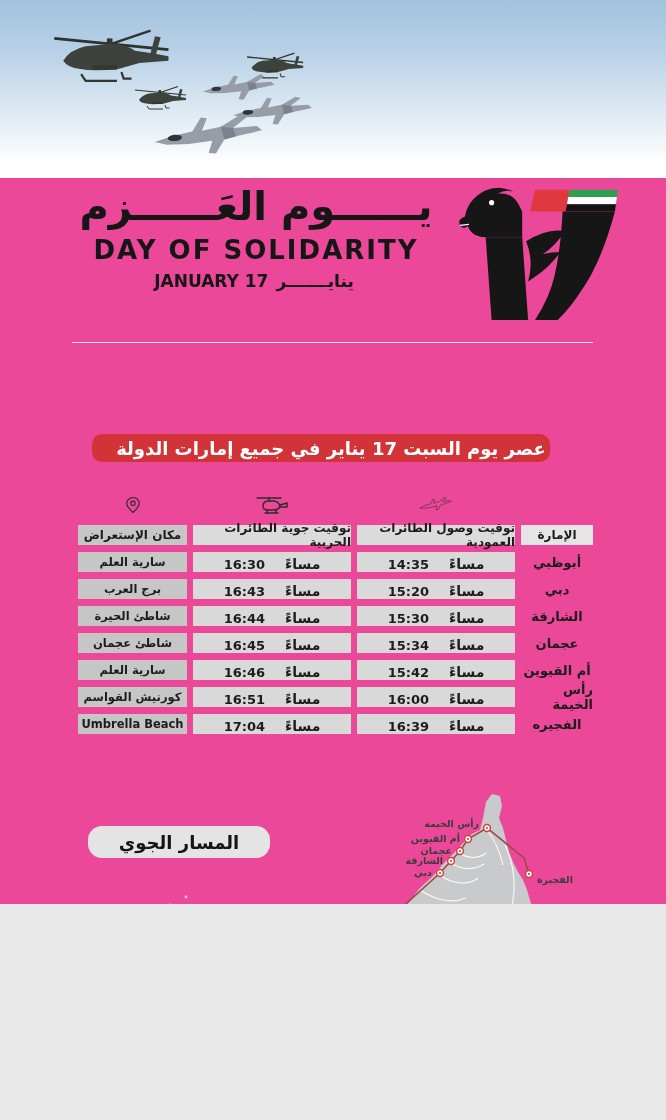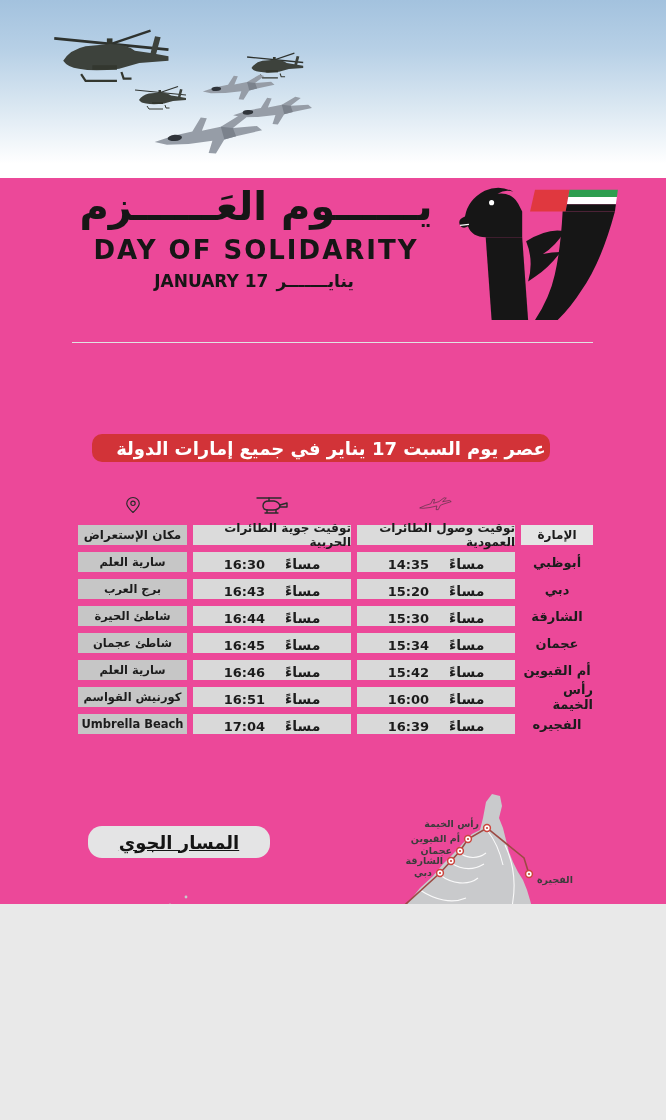--- a/index.html
+++ b/index.html
@@ -42,21 +42,21 @@
   .hdr-loc{background:#c6c6c6;}
   .c-emirate{background:none;font-size:13px;}
   .c-time{background:#d9d9d9;direction:ltr;gap:20px;font-size:13px;align-items:flex-end;}
   .c-time .pm{font-size:14px;direction:rtl;}
   .c-loc{background:#c6c6c6;font-size:11.5px;}
   .tbl-icon{stroke:#2b2b2b;fill:none;stroke-width:1.4;stroke-linecap:round;stroke-linejoin:round;}
 
   
   .route-btn{position:absolute;top:826px;left:88px;width:182px;height:32px;background:#e4e4e5;
              border-radius:14px;display:flex;align-items:center;justify-content:center;direction:rtl;
-             font-size:18px;font-weight:bold;color:#141414;text-decoration:underline;}
+             font-size:18px;font-weight:bold;color:#141414;}
   .uae-map{position:absolute;top:780px;left:0;}
   .map-label{font-size:9.5px;font-weight:bold;fill:#3c3c3c;}
 </style>
 </head>
 <body>
 
 <div class="page">
 
   <div class="hero">
     <svg width="666" height="178" viewBox="0 0 666 178">

